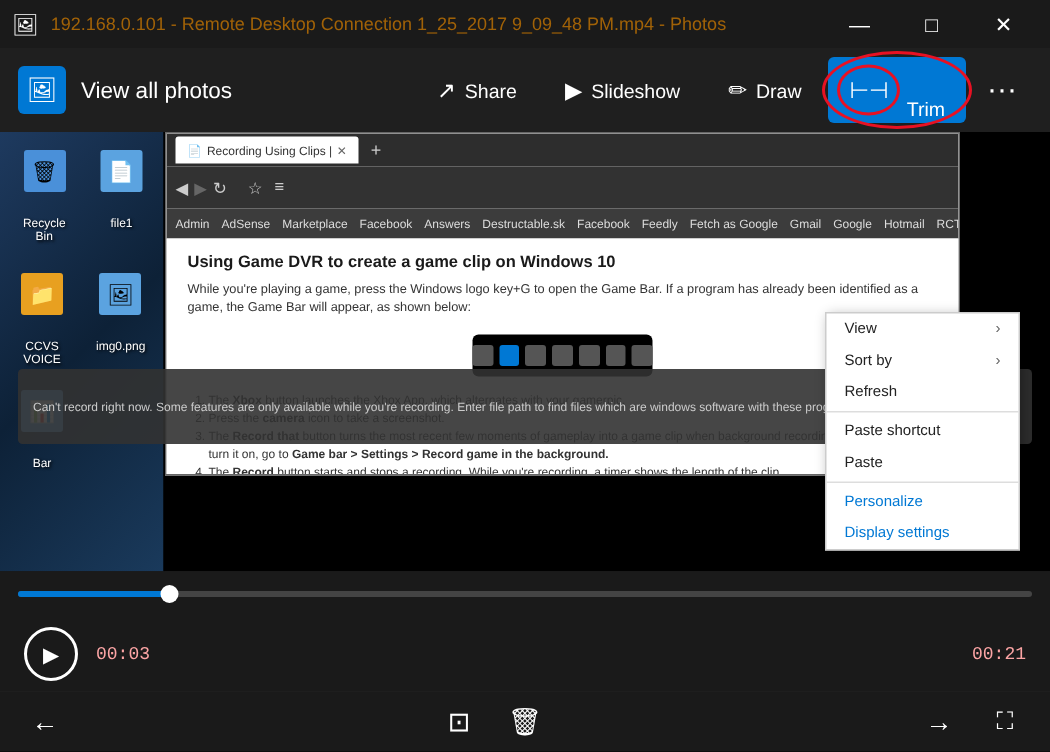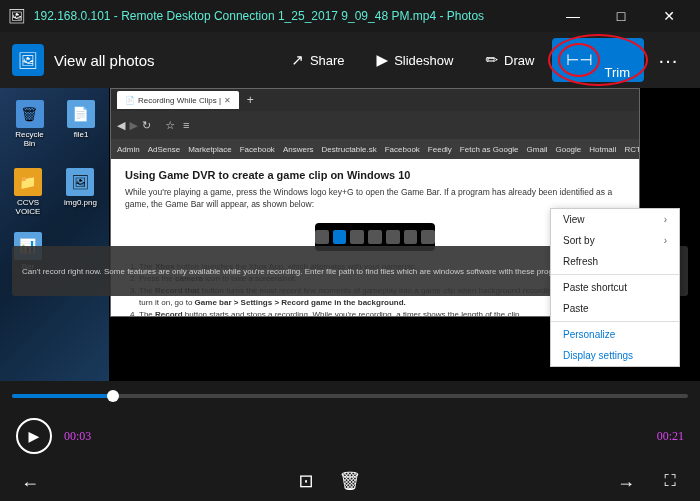--- a/index.html
+++ b/index.html
@@ -23,21 +23,21 @@
       color: #fff;
       font-size: 12px;
     }
     .title-bar-left {
       display: flex;
       align-items: center;
       gap: 8px;
     }
     .title-bar-title {
       font-size: 12px;
-      color: #5eead4;
+      color: #a16207;
       text-align: center;
     }
     .title-bar-controls {
       display: flex;
       gap: 2px;
     }
     .title-bar-btn {
       width: 46px;
       height: 32px;
       background: transparent;
@@ -296,20 +296,21 @@
       justify-content: center;
       font-size: 14px;
     }
     .desktop-icon-label {
       font-size: 8px;
       color: #fff;
       text-align: center;
       text-shadow: 1px 1px 2px #000;
       max-width: 60px;
       word-wrap: break-word;
+      margin-top: 14px;
     }
 
     
     .browser-overlay {
       position: absolute;
       top: 0;
       left: 110px;
       right: 60px;
       height: 78%;
       background: #fff;
@@ -389,23 +390,23 @@
       border: 2px solid #fff;
       border-radius: 50%;
       color: #fff;
       font-size: 14px;
       cursor: pointer;
       display: flex;
       align-items: center;
       justify-content: center;
     }
     .time-display {
-      color: #d946ef;
+      color: #fca5a5;
       font-size: 12px;
-      font-family: Liberation Serif, serif;
+      font-family: Liberation Mono, monospace;
     }
 
     
     .taskbar {
       height: 40px;
       background: #1a1a1a;
       display: flex;
       align-items: center;
       justify-content: space-between;
       padding: 0 12px;
@@ -541,21 +542,21 @@
           <span class="desktop-icon-label">Bar</span>
         </div>
       </div>
     </div>
 
     <div class="browser-overlay">
 
       <div style="height:22px; background:#2d2d2d; display:flex; align-items:center; padding:0 6px; gap:4px;">
         <div style="height:18px; background:#fff; padding:0 8px; display:flex; align-items:center; font-size:8px; color:#333; border-radius:2px 2px 0 0; gap:3px;">
           <span>📄</span>
-          <span>Recording While Clips |</span>
+          <span>Recording Using Clips |</span>
           <span style="cursor:pointer; color:#666;">✕</span>
         </div>
         <span style="color:#ccc; font-size:12px; cursor:pointer; margin-left:4px;">+</span>
       </div>
 
       <div class="browser-toolbar">
         <div style="display:flex; gap:4px; margin-right:6px;">
           <span style="color:#ccc; font-size:11px; cursor:pointer;">◀</span>
           <span style="color:#666; font-size:11px; cursor:pointer;">▶</span>
           <span style="color:#ccc; font-size:11px; cursor:pointer;">↻</span>

